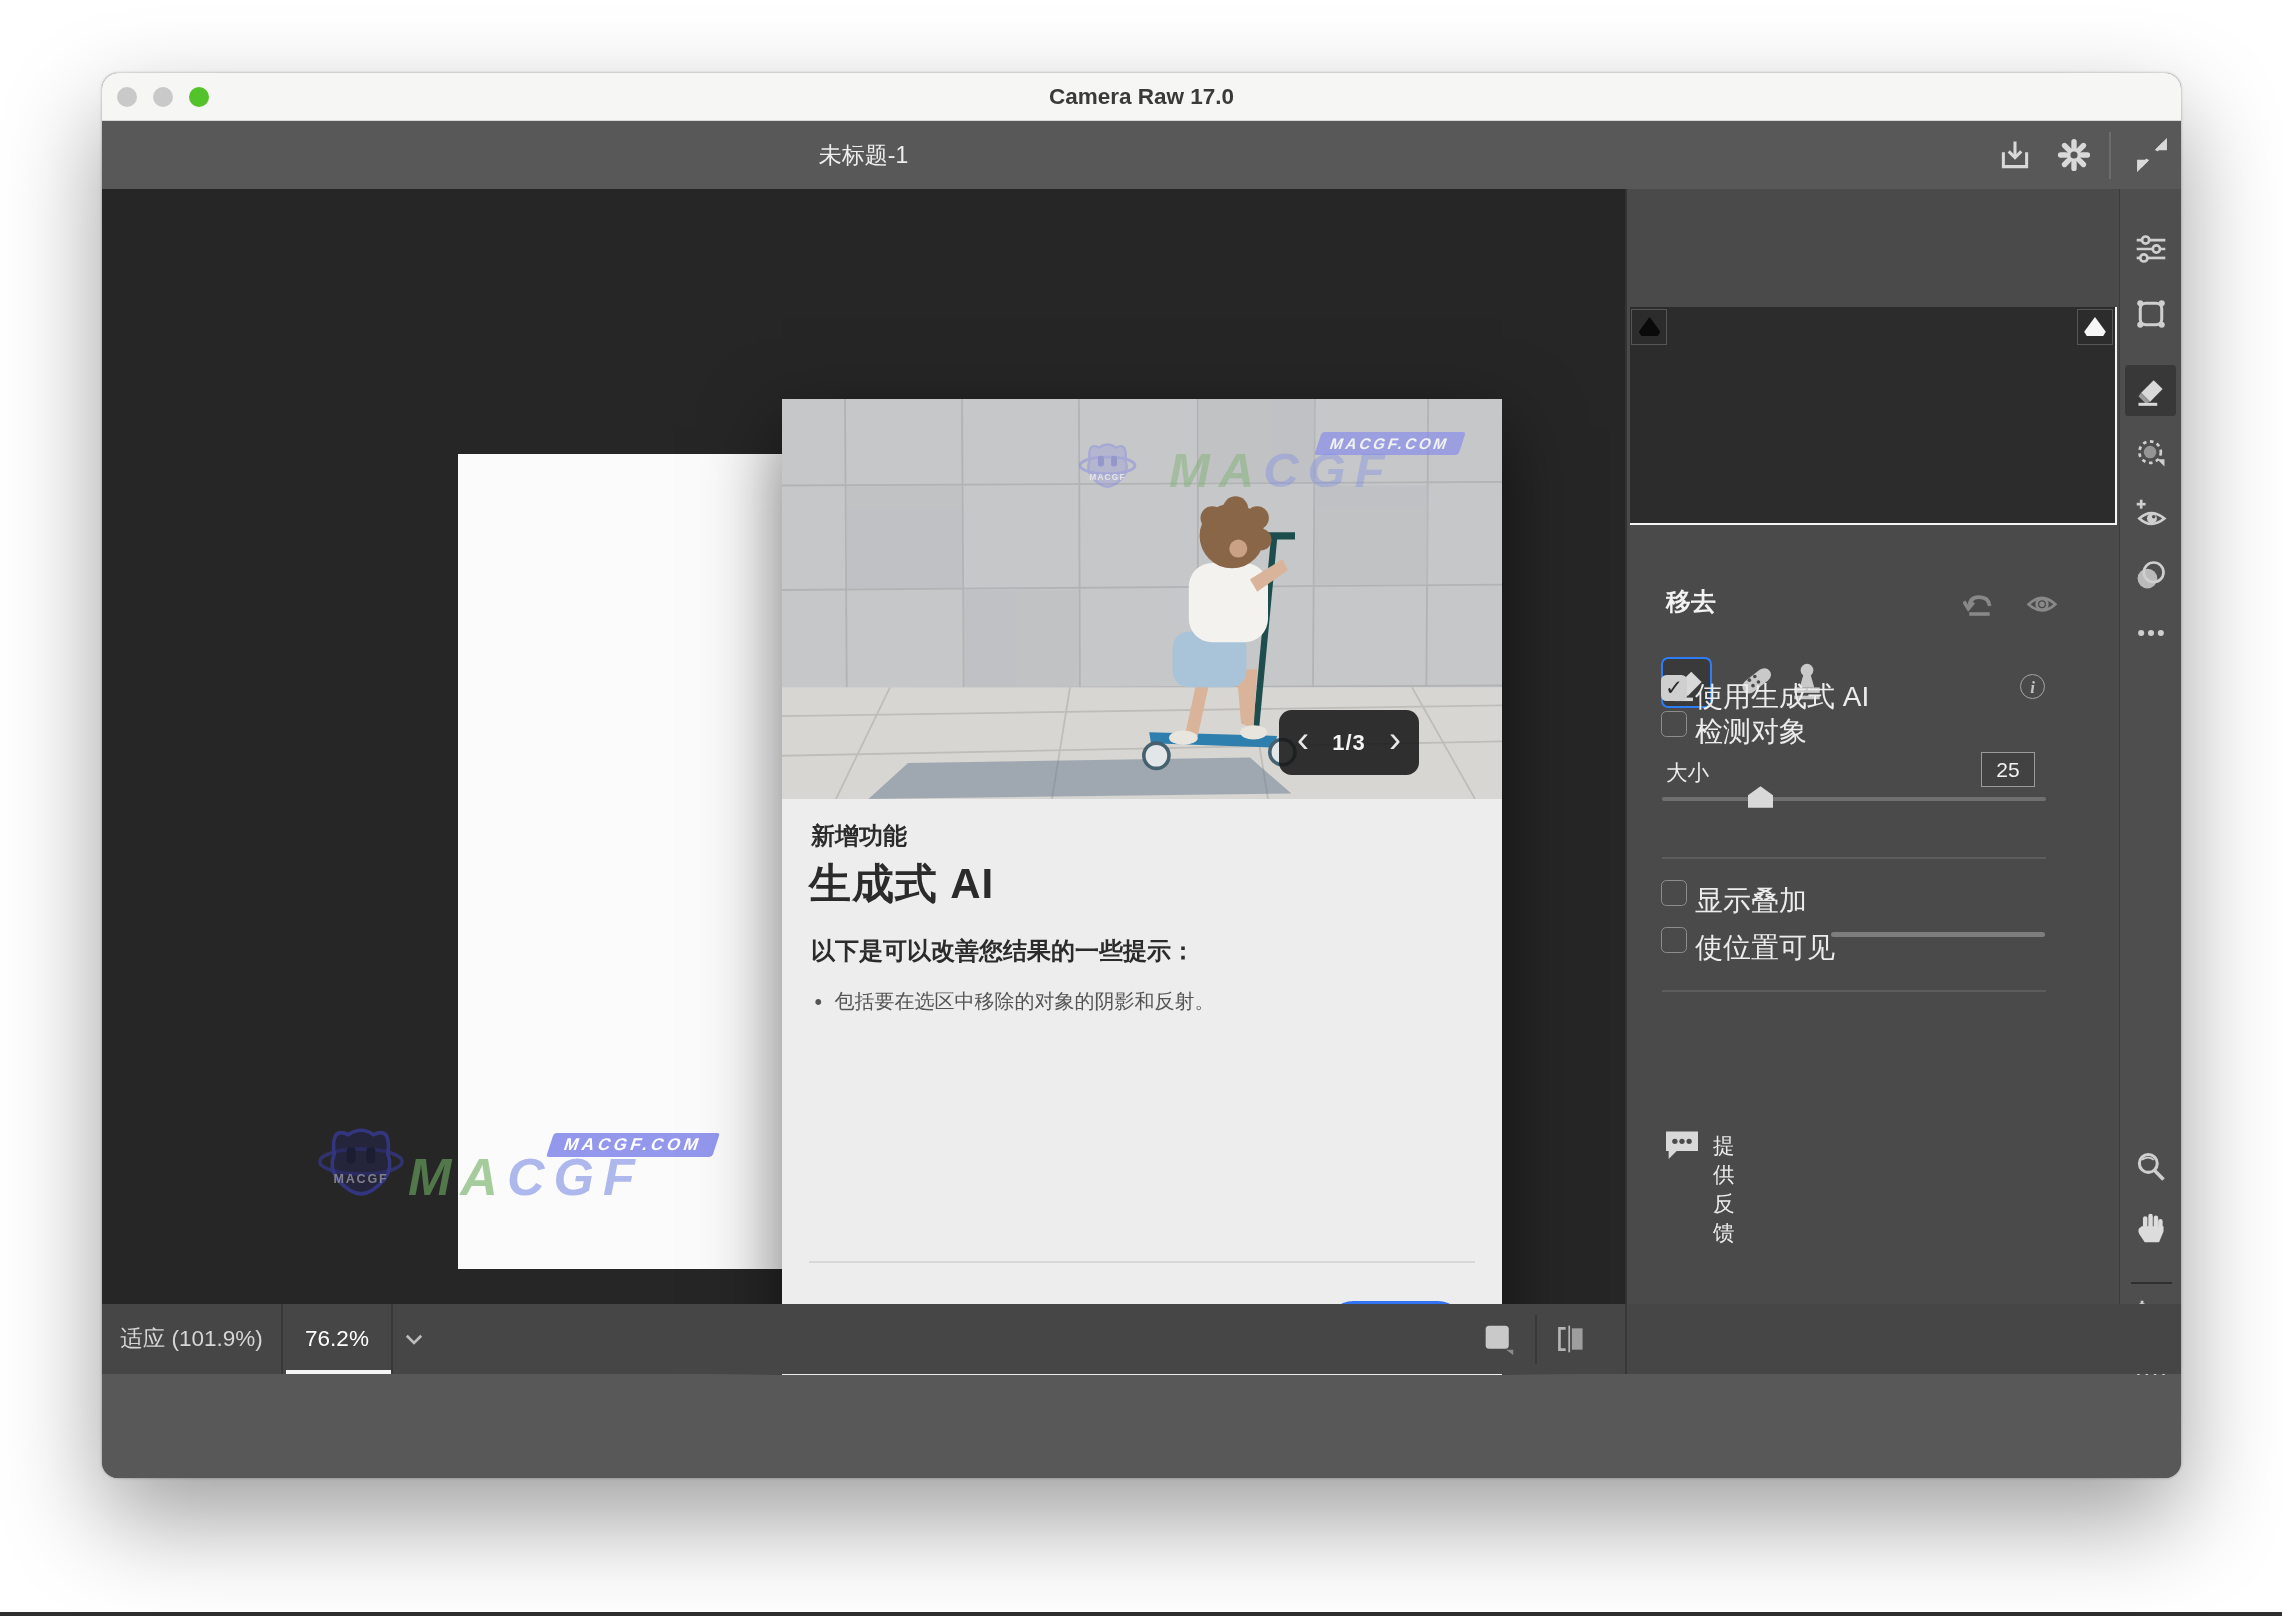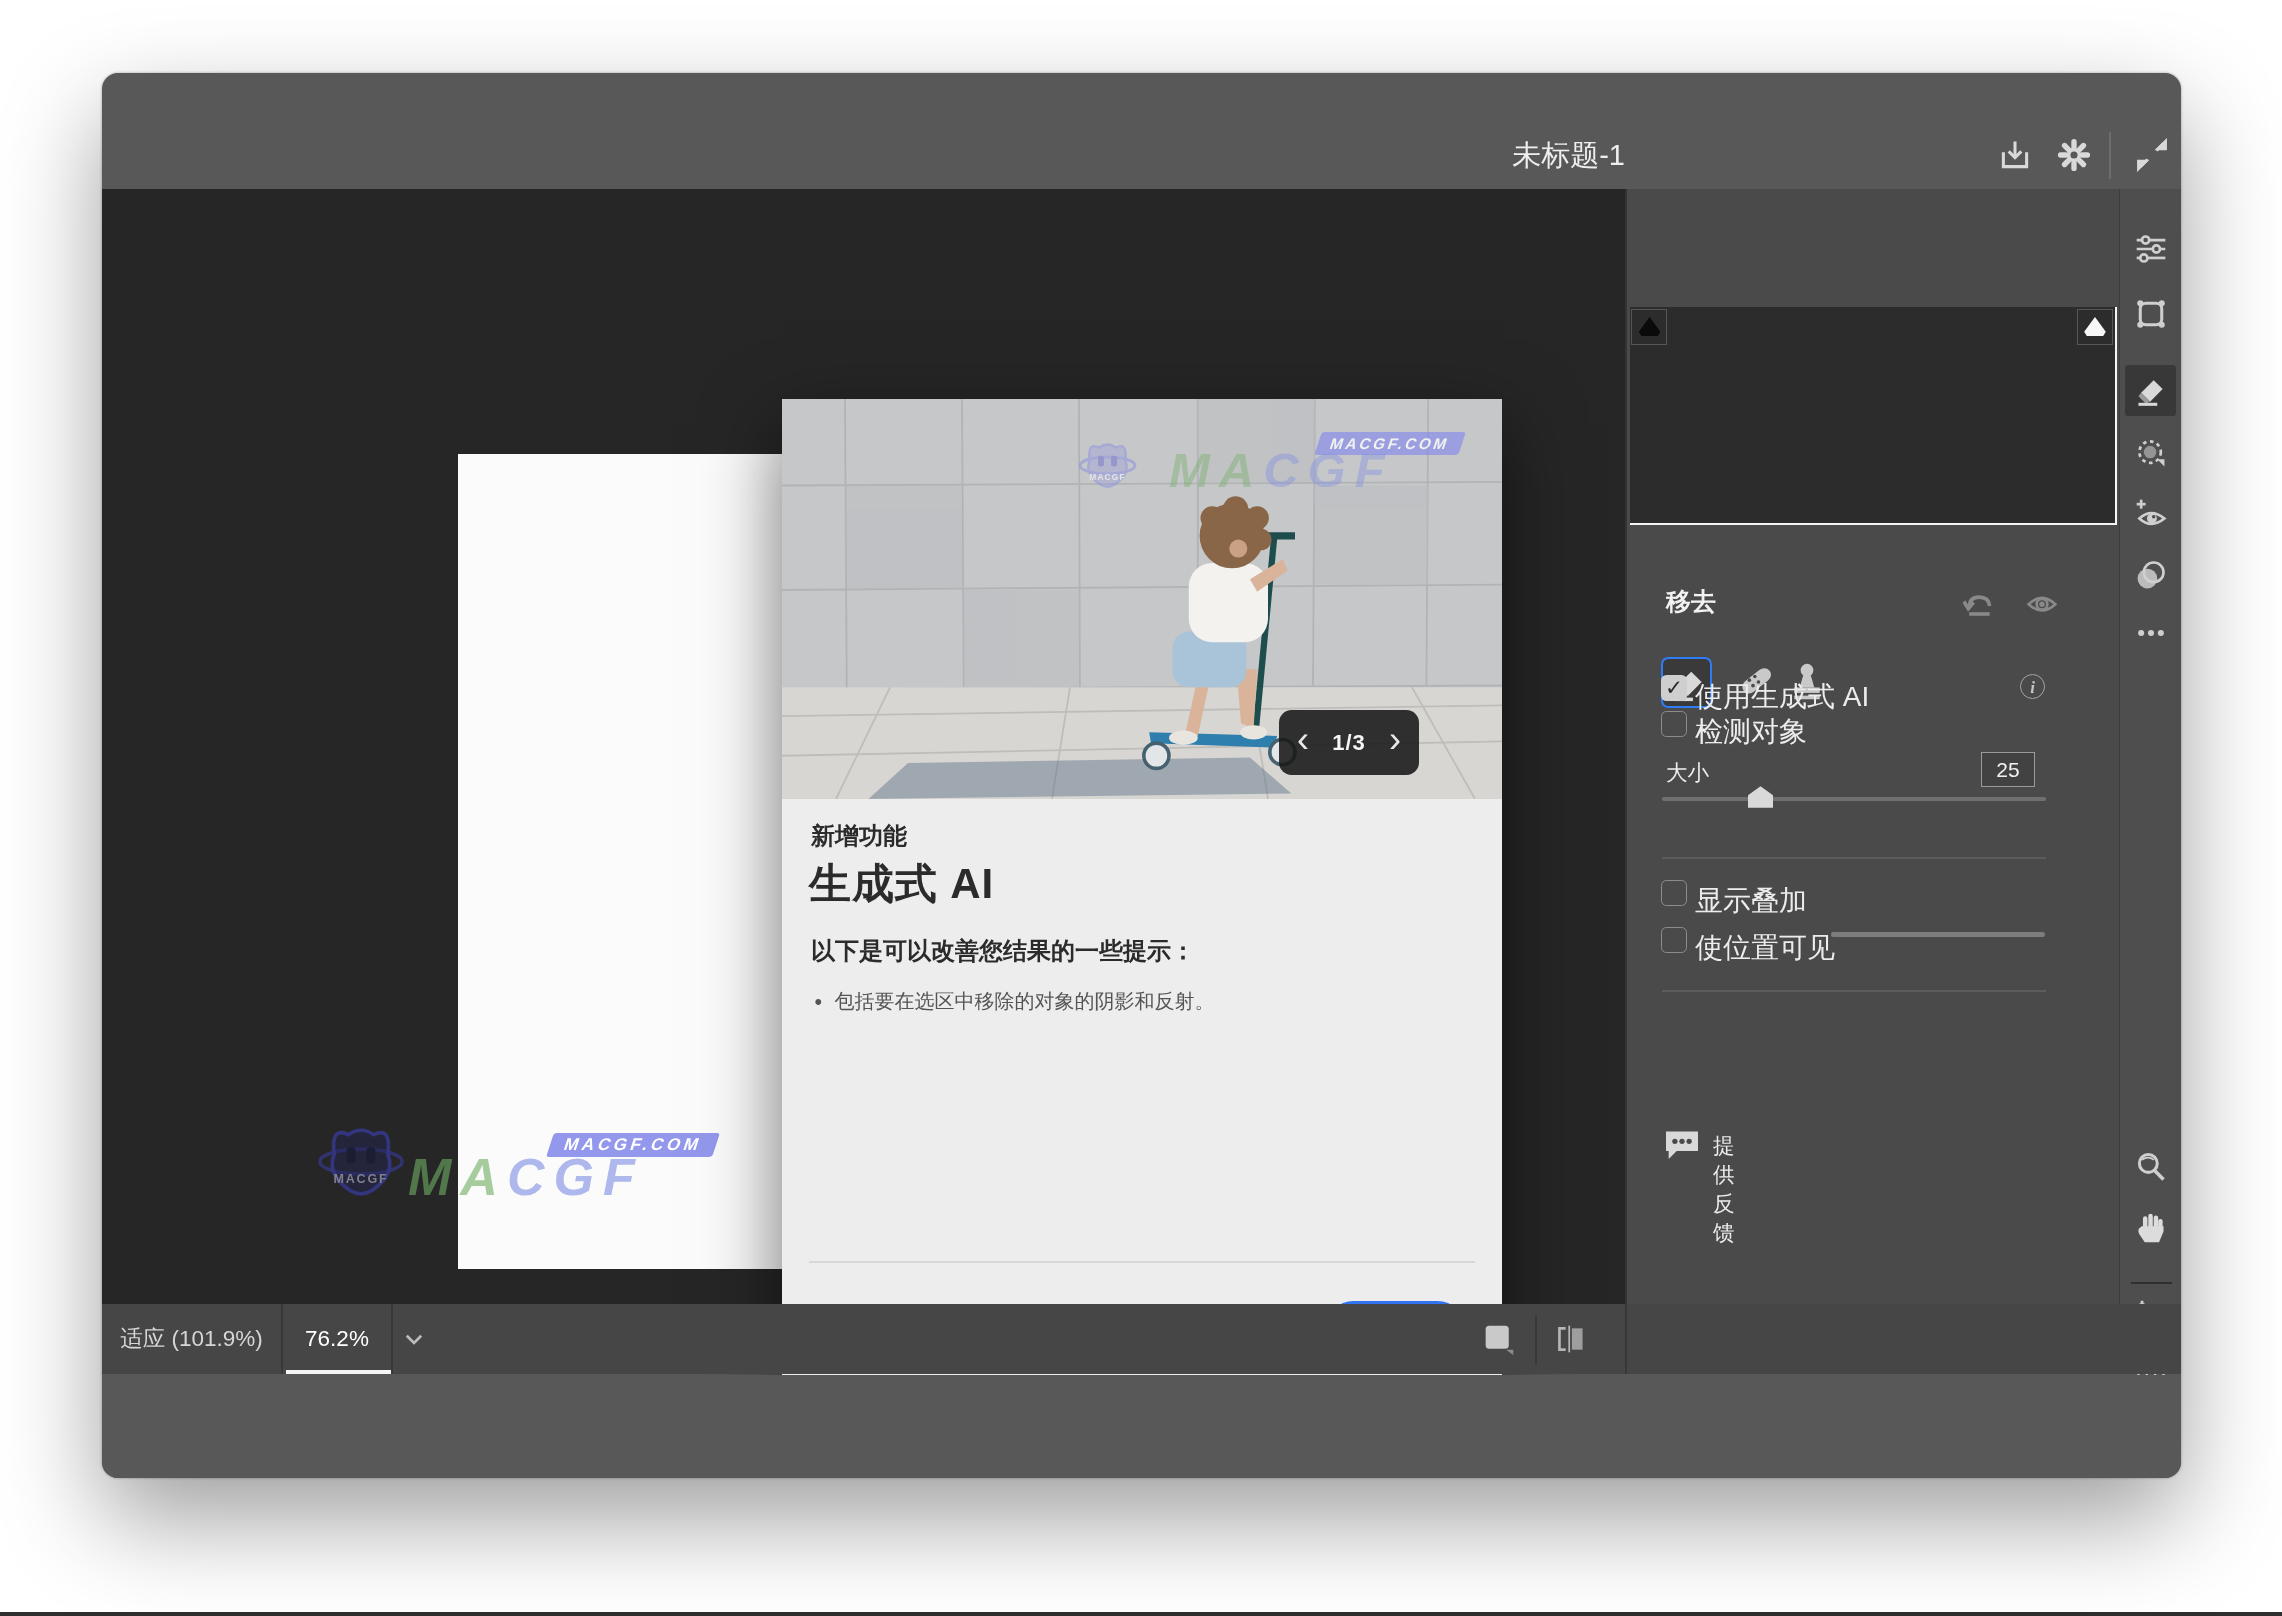--- a/index.html
+++ b/index.html
@@ -22,22 +22,22 @@
   .titlebar{position:absolute;left:0;top:0;width:100%;height:47px;background:#f6f6f5;border-bottom:0.9px solid #d7d7d7;}
   .tl-dot{position:absolute;top:13.5px;width:20px;height:20px;border-radius:50%;}
   .tl-dot.d1{left:15.3px;background:#c9c9c9;}
   .tl-dot.d2{left:51px;background:#c9c9c9;}
   .tl-dot.d3{left:87px;background:#53c22b;}
   .win-title{position:absolute;left:0;top:0;width:100%;height:47px;line-height:47px;text-align:center;
     font-size:22.5px;font-weight:bold;color:#3a3a3a;}
 
   
   .toolbar{position:absolute;left:0;top:48px;width:100%;height:68px;background:#585858;}
-  .doc-title{position:absolute;left:0;top:0;width:1523px;height:68px;line-height:68px;text-align:right;
-    color:#eeeeee;font-size:29px;}
+  .doc-title{position:absolute;left:0;top:0;width:1523px;height:68px;line-height:68px;text-align:center;
+    color:#eeeeee;font-size:23px;}
   .tb-icon{position:absolute;top:17px;width:34px;height:34px;cursor:pointer;}
   .tb-divider{position:absolute;left:2007px;top:10.8px;width:1.8px;height:47px;background:#6d6d6d;}
 
   
   .main{position:absolute;left:0;top:116px;width:100%;height:1115px;background:#4a4a4a;}
   .canvas{position:absolute;left:0;top:0;width:1523px;height:1115px;background:#262626;overflow:hidden;}
   .page{position:absolute;left:356px;top:265px;width:326px;height:815px;background:#fbfbfb;}
 
   
   .wm-canvas{position:absolute;left:205px;top:918px;width:423px;height:135px;pointer-events:none;}
@@ -141,20 +141,26 @@
 
   .bottom-edge{position:absolute;left:0;bottom:0;width:100%;height:5.4px;background:#2e2e2e;}
 
   svg{display:block;}
 </style>
 </head>
 <body>
 
 <div class="window">
 
+  <div class="titlebar">
+    <div class="tl-dot d1"></div>
+    <div class="tl-dot d2"></div>
+    <div class="tl-dot d3"></div>
+    <div class="win-title">Camera Raw 17.0</div>
+  </div>
 
   <div class="toolbar">
     <div class="doc-title">未标题-1</div>
 
     <div class="tb-icon" style="left:1896px;">
       <svg viewBox="0 0 38 38">
           <g stroke="#d9d9d9" stroke-width="3.4" fill="none">
         <path d="M6 16 v16 h26 v-16"></path>
             <path d="M19 4 v17"></path>
             <path d="M12 15 l7 7 7-7"></path>

